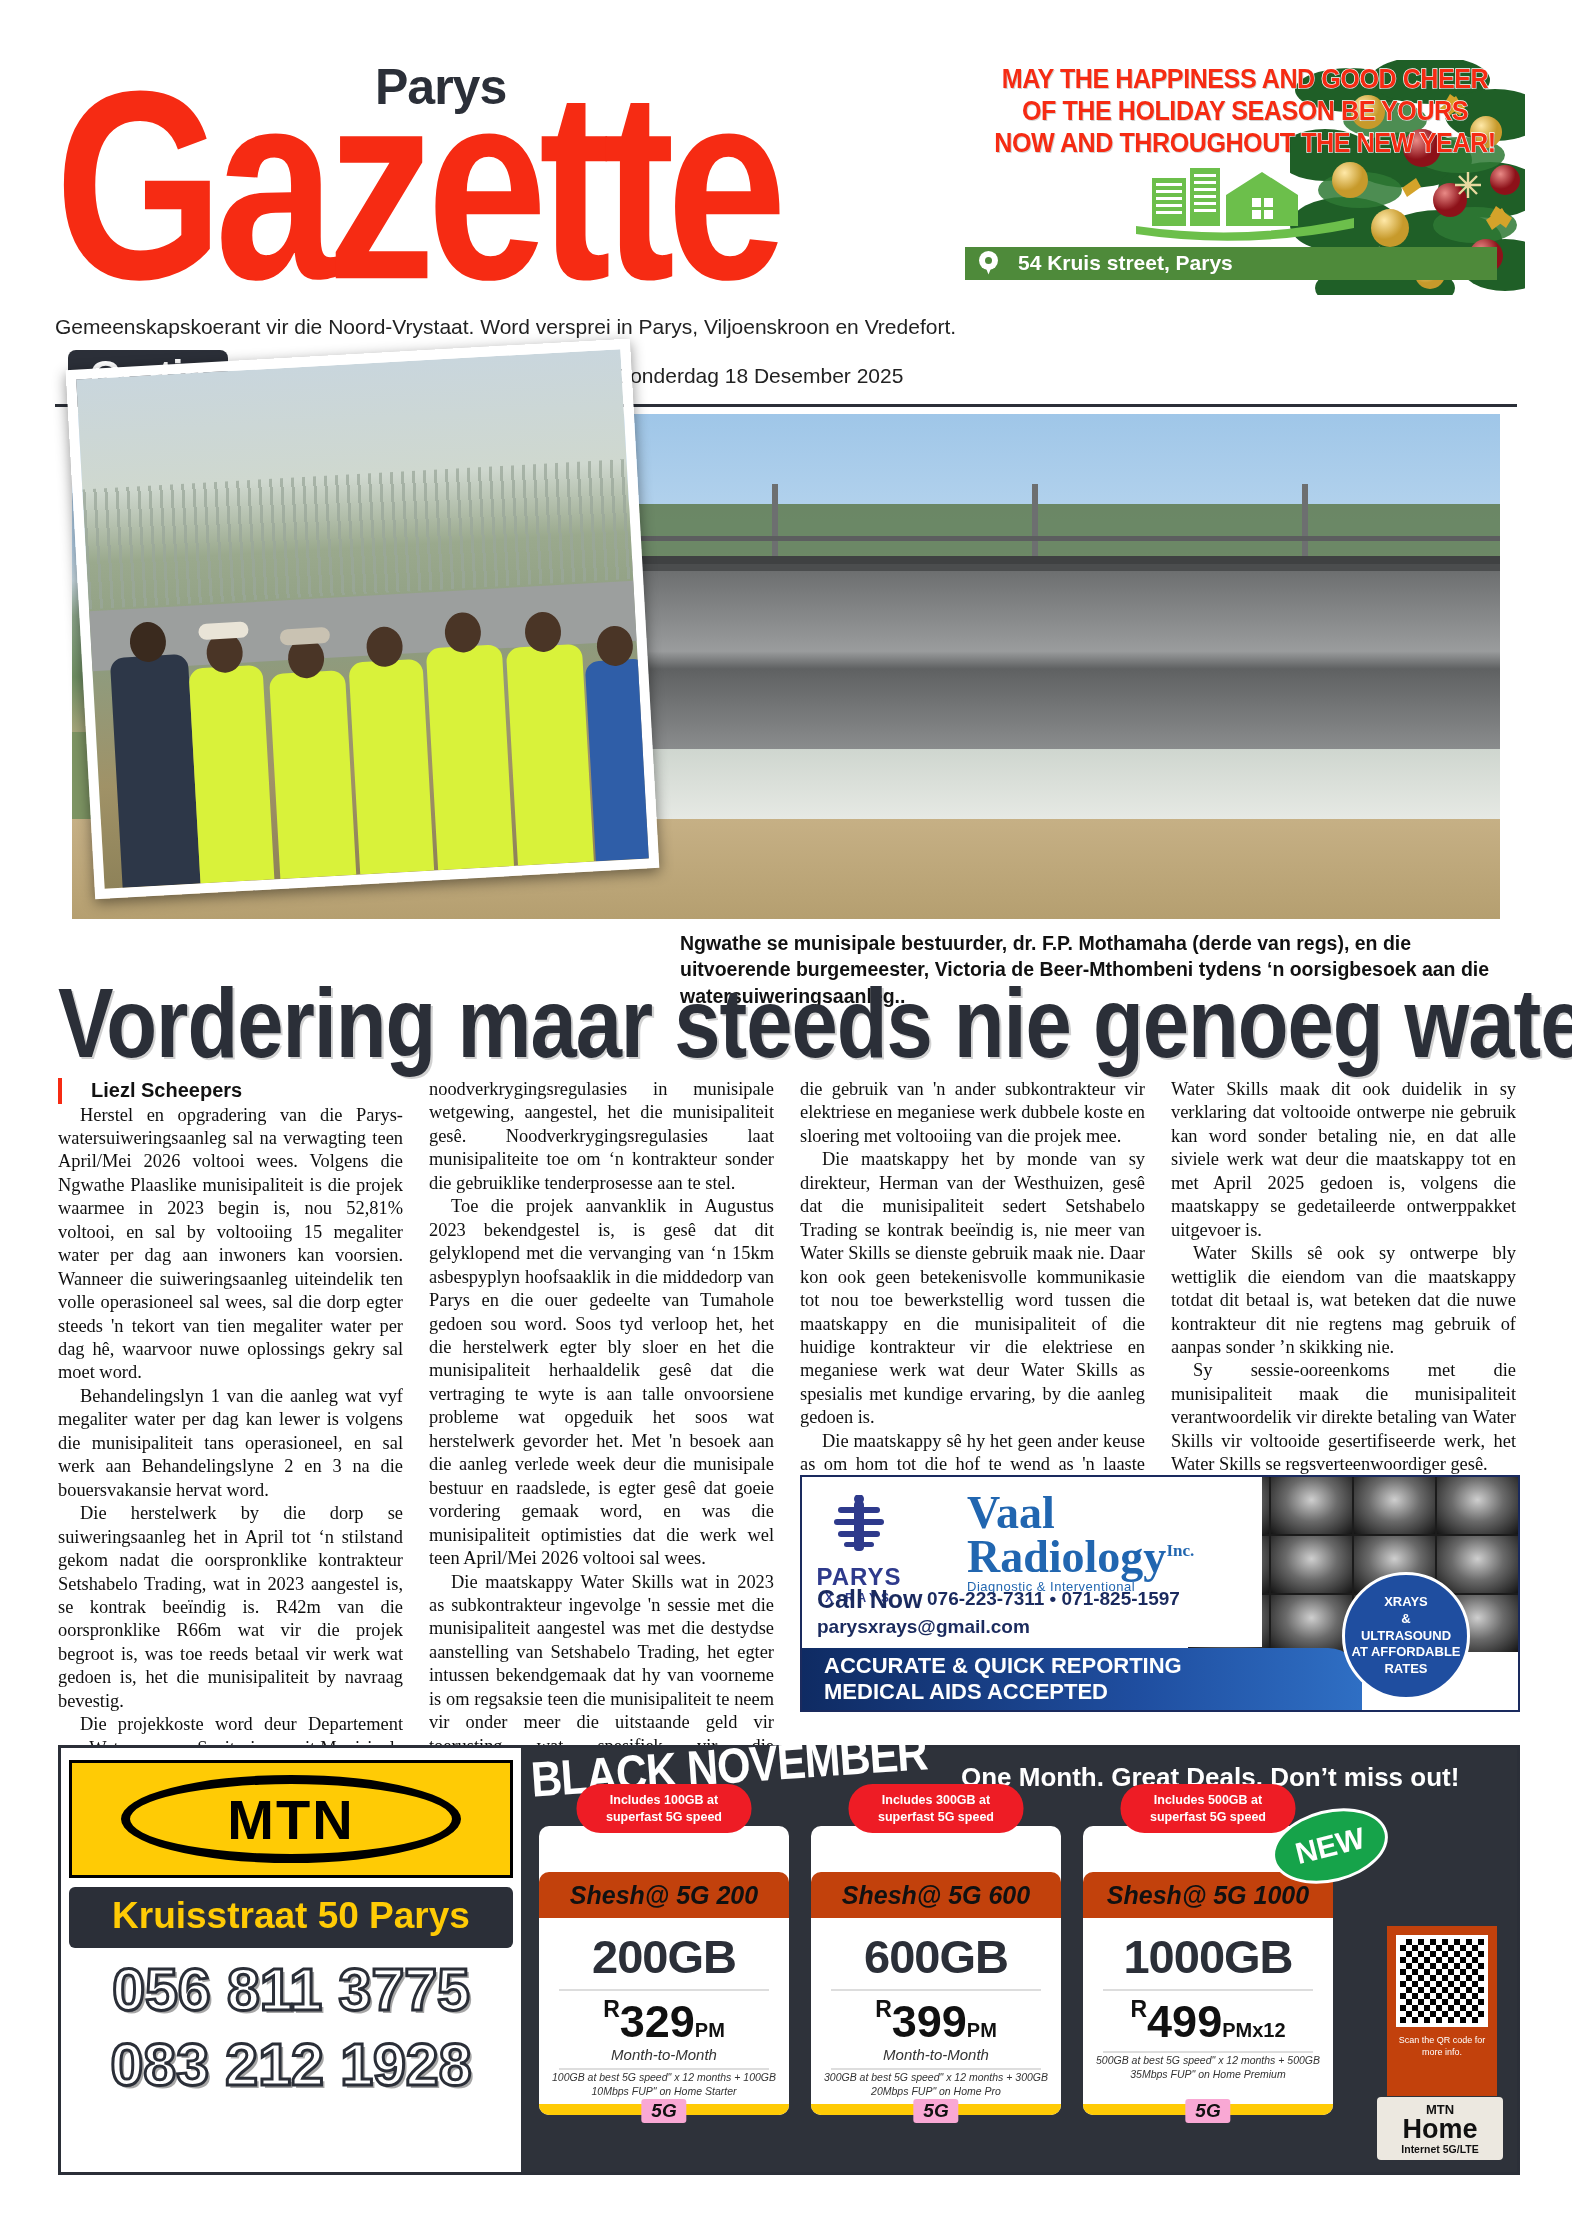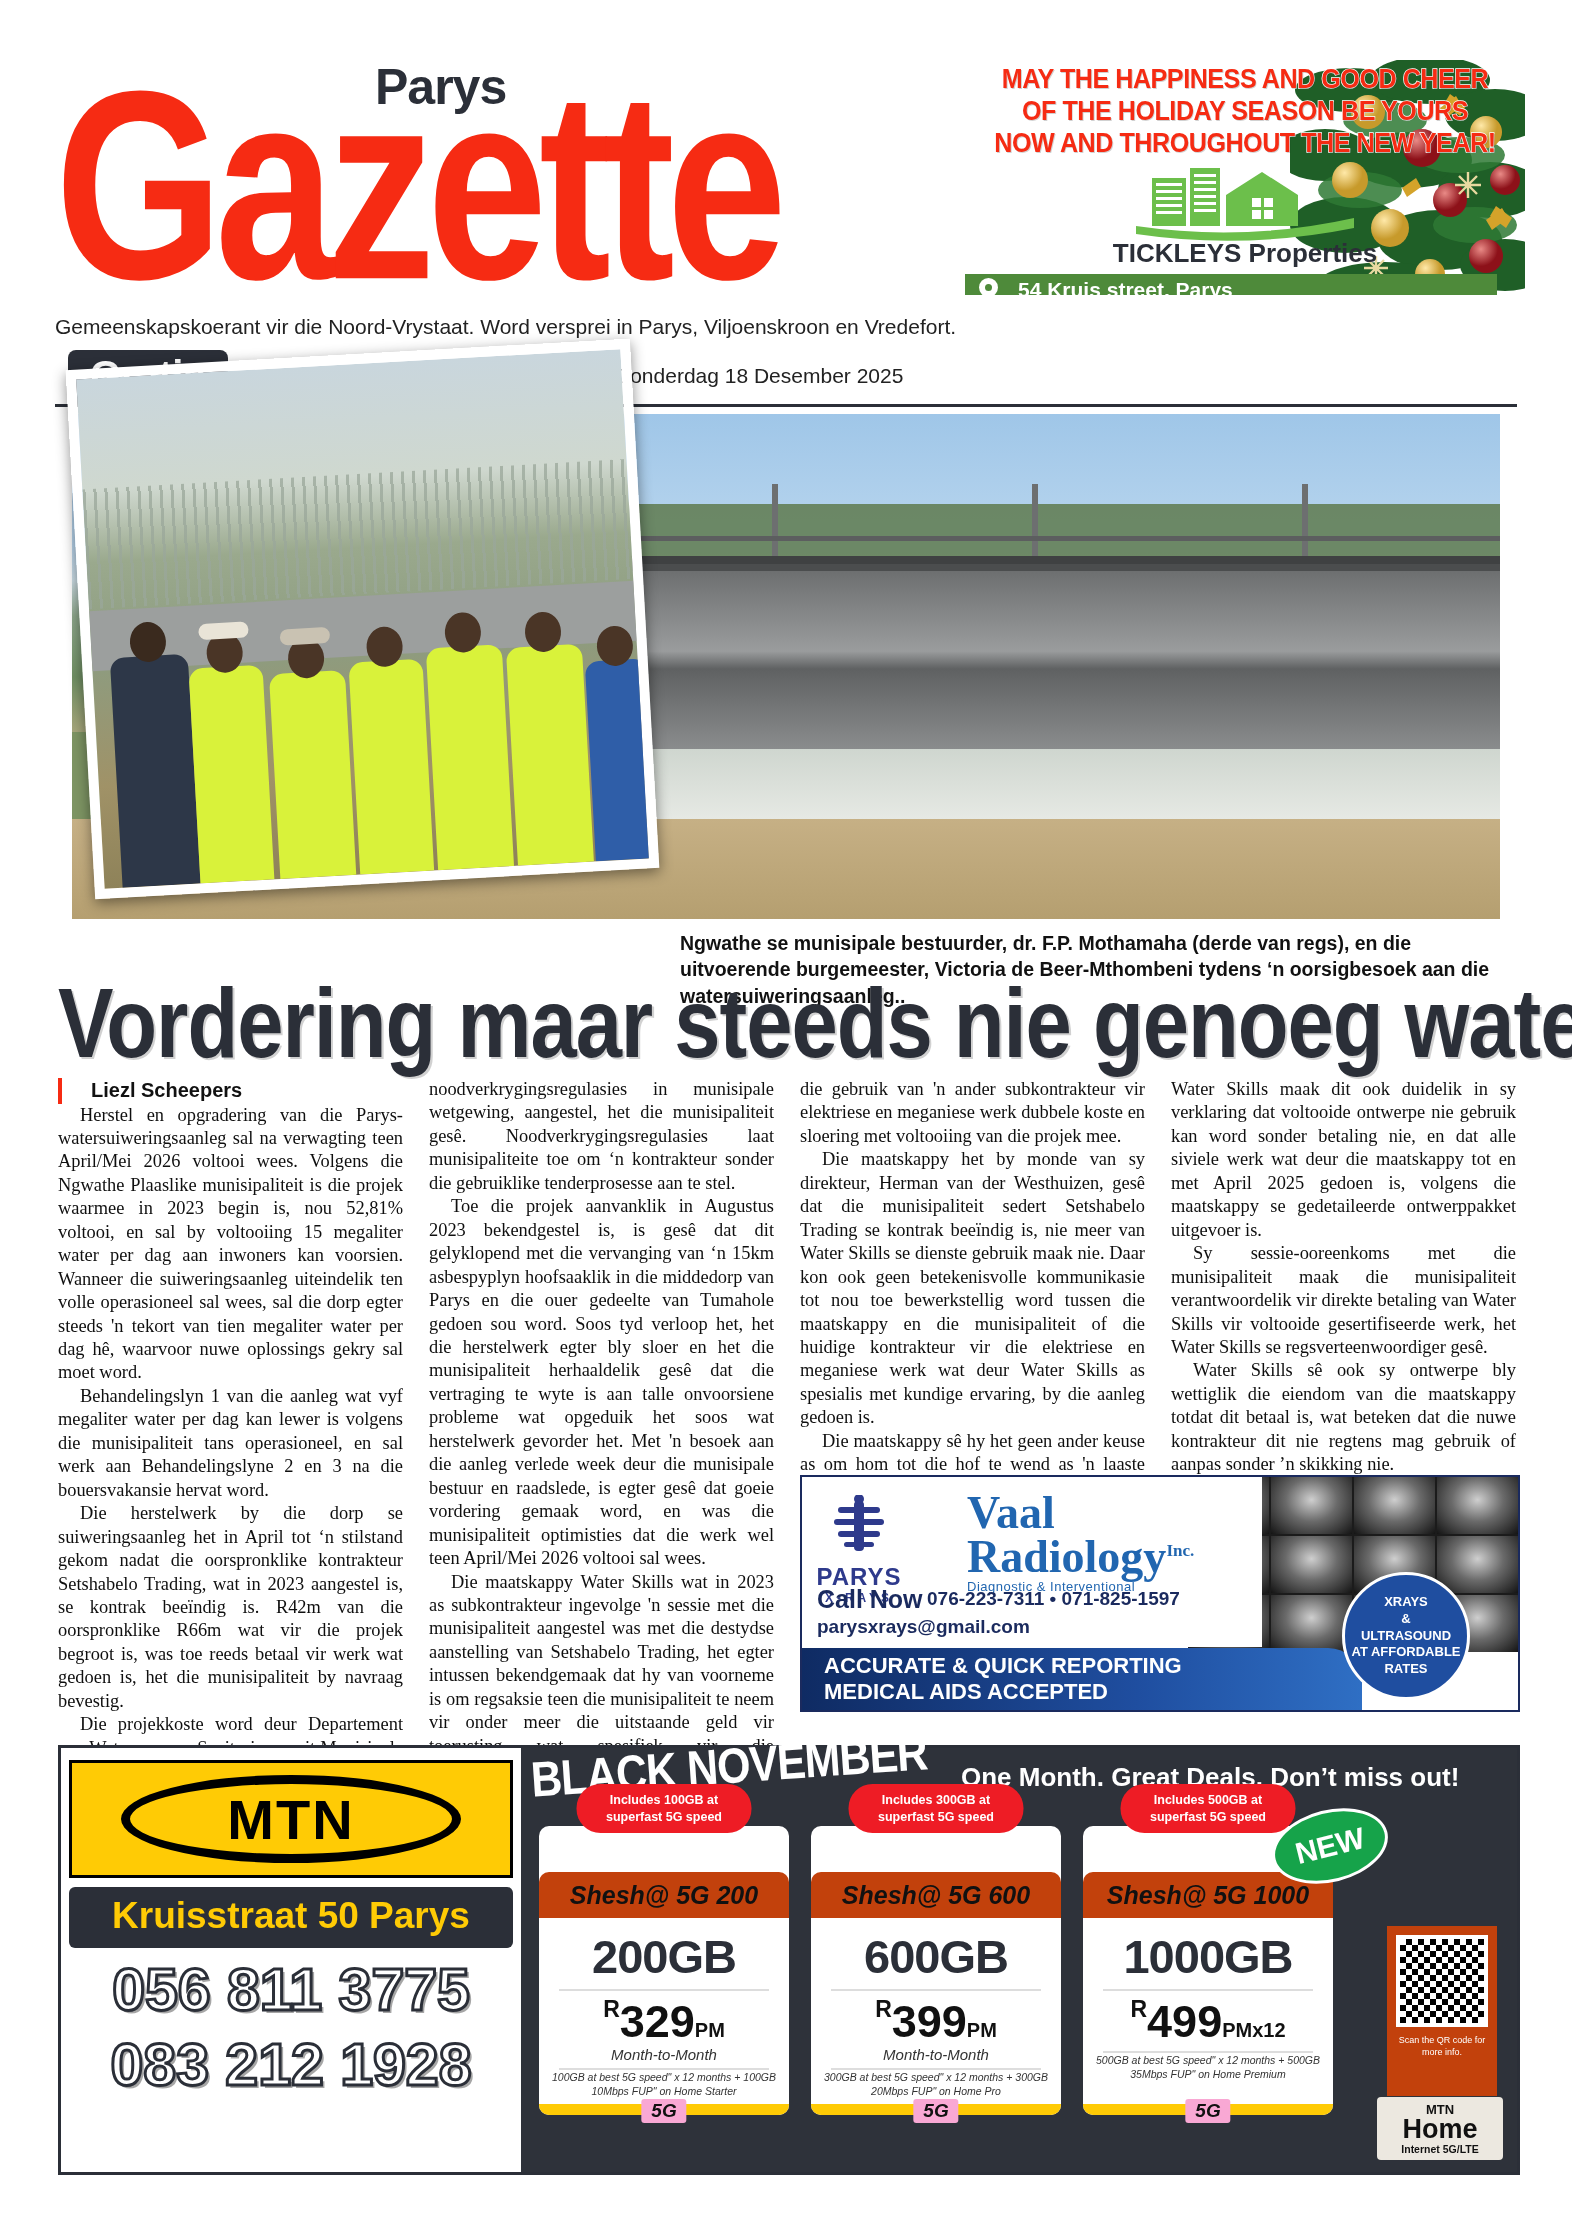--- a/index.html
+++ b/index.html
@@ -346,21 +346,20 @@
               <rect x="64" y="31" width="22" height="3"></rect>
             <rect x="64" y="38" width="22" height="3"></rect>
               <rect x="64" y="45" width="22" height="3"></rect>
             <rect x="122" y="34" width="9" height="9"></rect>
               <rect x="134" y="34" width="9" height="9"></rect>
             <rect x="122" y="46" width="9" height="9"></rect>
               <rect x="134" y="46" width="9" height="9"></rect>
             <path d="M96 31 L132 8 L168 31 L168 26 L132 3 L96 26 Z"></path>
           </g>
         </svg>
-        <div class="tick-name">TICKLEYS Properties</div>
       </div>
 
       <div class="tick-bar addr">
         <span class="pin">
             <em></em>
           </span>
         <span>54 Kruis street, Parys</span>
       </div>
 
     </div>
@@ -433,22 +432,22 @@
       <p>Toe die projek aanvanklik in Augustus 2023 bekendgestel is, is gesê dat dit gelyklopend met die vervanging van ‘n 15km asbespyplyn hoofsaaklik in die middedorp van Parys en die ouer gedeelte van Tumahole gedoen sou word. Soos tyd verloop het, het die herstelwerk egter bly sloer en het die munisipaliteit herhaaldelik gesê dat die vertraging te wyte is aan talle onvoorsiene probleme wat opgeduik het soos wat herstelwerk gevorder het. Met 'n besoek aan die aanleg verlede week deur die munisipale bestuur en raadslede, is egter gesê dat goeie vordering gemaak word, en was die munisipaliteit optimisties dat die werk wel teen April/Mei 2026 voltooi sal wees.</p>
       <p>Die maatskappy Water Skills wat in 2023 as subkontrakteur ingevolge 'n sessie met die munisipaliteit aangestel was met die destydse aanstelling van Setshabelo Trading, het egter intussen bekendgemaak dat hy van voorneme is om regsaksie teen die munisipaliteit te neem vir onder meer die uitstaande geld vir toerusting wat spesifiek vir die suiweringsaanleg gebou is. Teen 2 Desember was daar reeds R18m aan Water Skills betaal vir sy dienste en nog R12m van sy kontrak terminasie eis uitstaande. Volgens 'n verklaring wat deur die maatskappy uitgereik is bring</p>
     </div>
     <div class="col col3">
       <p class="noind">die gebruik van 'n ander subkontrakteur vir elektriese en meganiese werk dubbele koste en sloering met voltooiing van die projek mee.</p>
       <p>Die maatskappy het by monde van sy direkteur, Herman van der Westhuizen, gesê dat die munisipaliteit sedert Setshabelo Trading se kontrak beeïndig is, nie meer van Water Skills se dienste gebruik maak nie. Daar kon ook geen betekenisvolle kommunikasie tot nou toe bewerkstellig word tussen die maatskappy en die munisipaliteit of die huidige kontrakteur vir die elektriese en meganiese werk wat deur Water Skills as spesialis met kundige ervaring, by die aanleg gedoen is.</p>
       <p>Die maatskappy sê hy het geen ander keuse as om hom tot die hof te wend as 'n laaste uitweg om die koste te verhaal, maar dat regsaksie altyd 'n laaste uitweg is, en die maatskappy eerder met die munisipaliteit sou wou saamwerk ter wille van inwoners.</p>
     </div>
     <div class="col col4">
       <p class="noind">Water Skills maak dit ook duidelik in sy verklaring dat voltooide ontwerpe nie gebruik kan word sonder betaling nie, en dat alle siviele werk wat deur die maatskappy tot en met April 2025 gedoen is, volgens die maatskappy se gedetaileerde ontwerppakket uitgevoer is.</p>
+      <p>Water Skills sê ook sy ontwerpe bly wettiglik die eiendom van die maatskappy totdat dit betaal is, wat beteken dat die nuwe kontrakteur dit nie regtens mag gebruik of aanpas sonder ’n skikking nie.</p>
       <p>Sy sessie-ooreenkoms met die munisipaliteit maak die munisipaliteit verantwoordelik vir direkte betaling van Water Skills vir voltooide gesertifiseerde werk, het Water Skills se regsverteenwoordiger gesê.</p>
-      <p>Water Skills sê ook sy ontwerpe bly wettiglik die eiendom van die maatskappy totdat dit betaal is, wat beteken dat die nuwe kontrakteur dit nie regtens mag gebruik of aanpas sonder ’n skikking nie.</p>
       <p>Die munisipaliteit het by navraag hom nie oor die betalingskwessie met Water Skills uitgelaat nie.</p>
     </div>
   </div>
 
   <div class="vaal">
     <div class="xray-grid">
       <div class="xray-cell"></div>
         <div class="xray-cell"></div>
         <div class="xray-cell"></div>
         <div class="xray-cell"></div>

